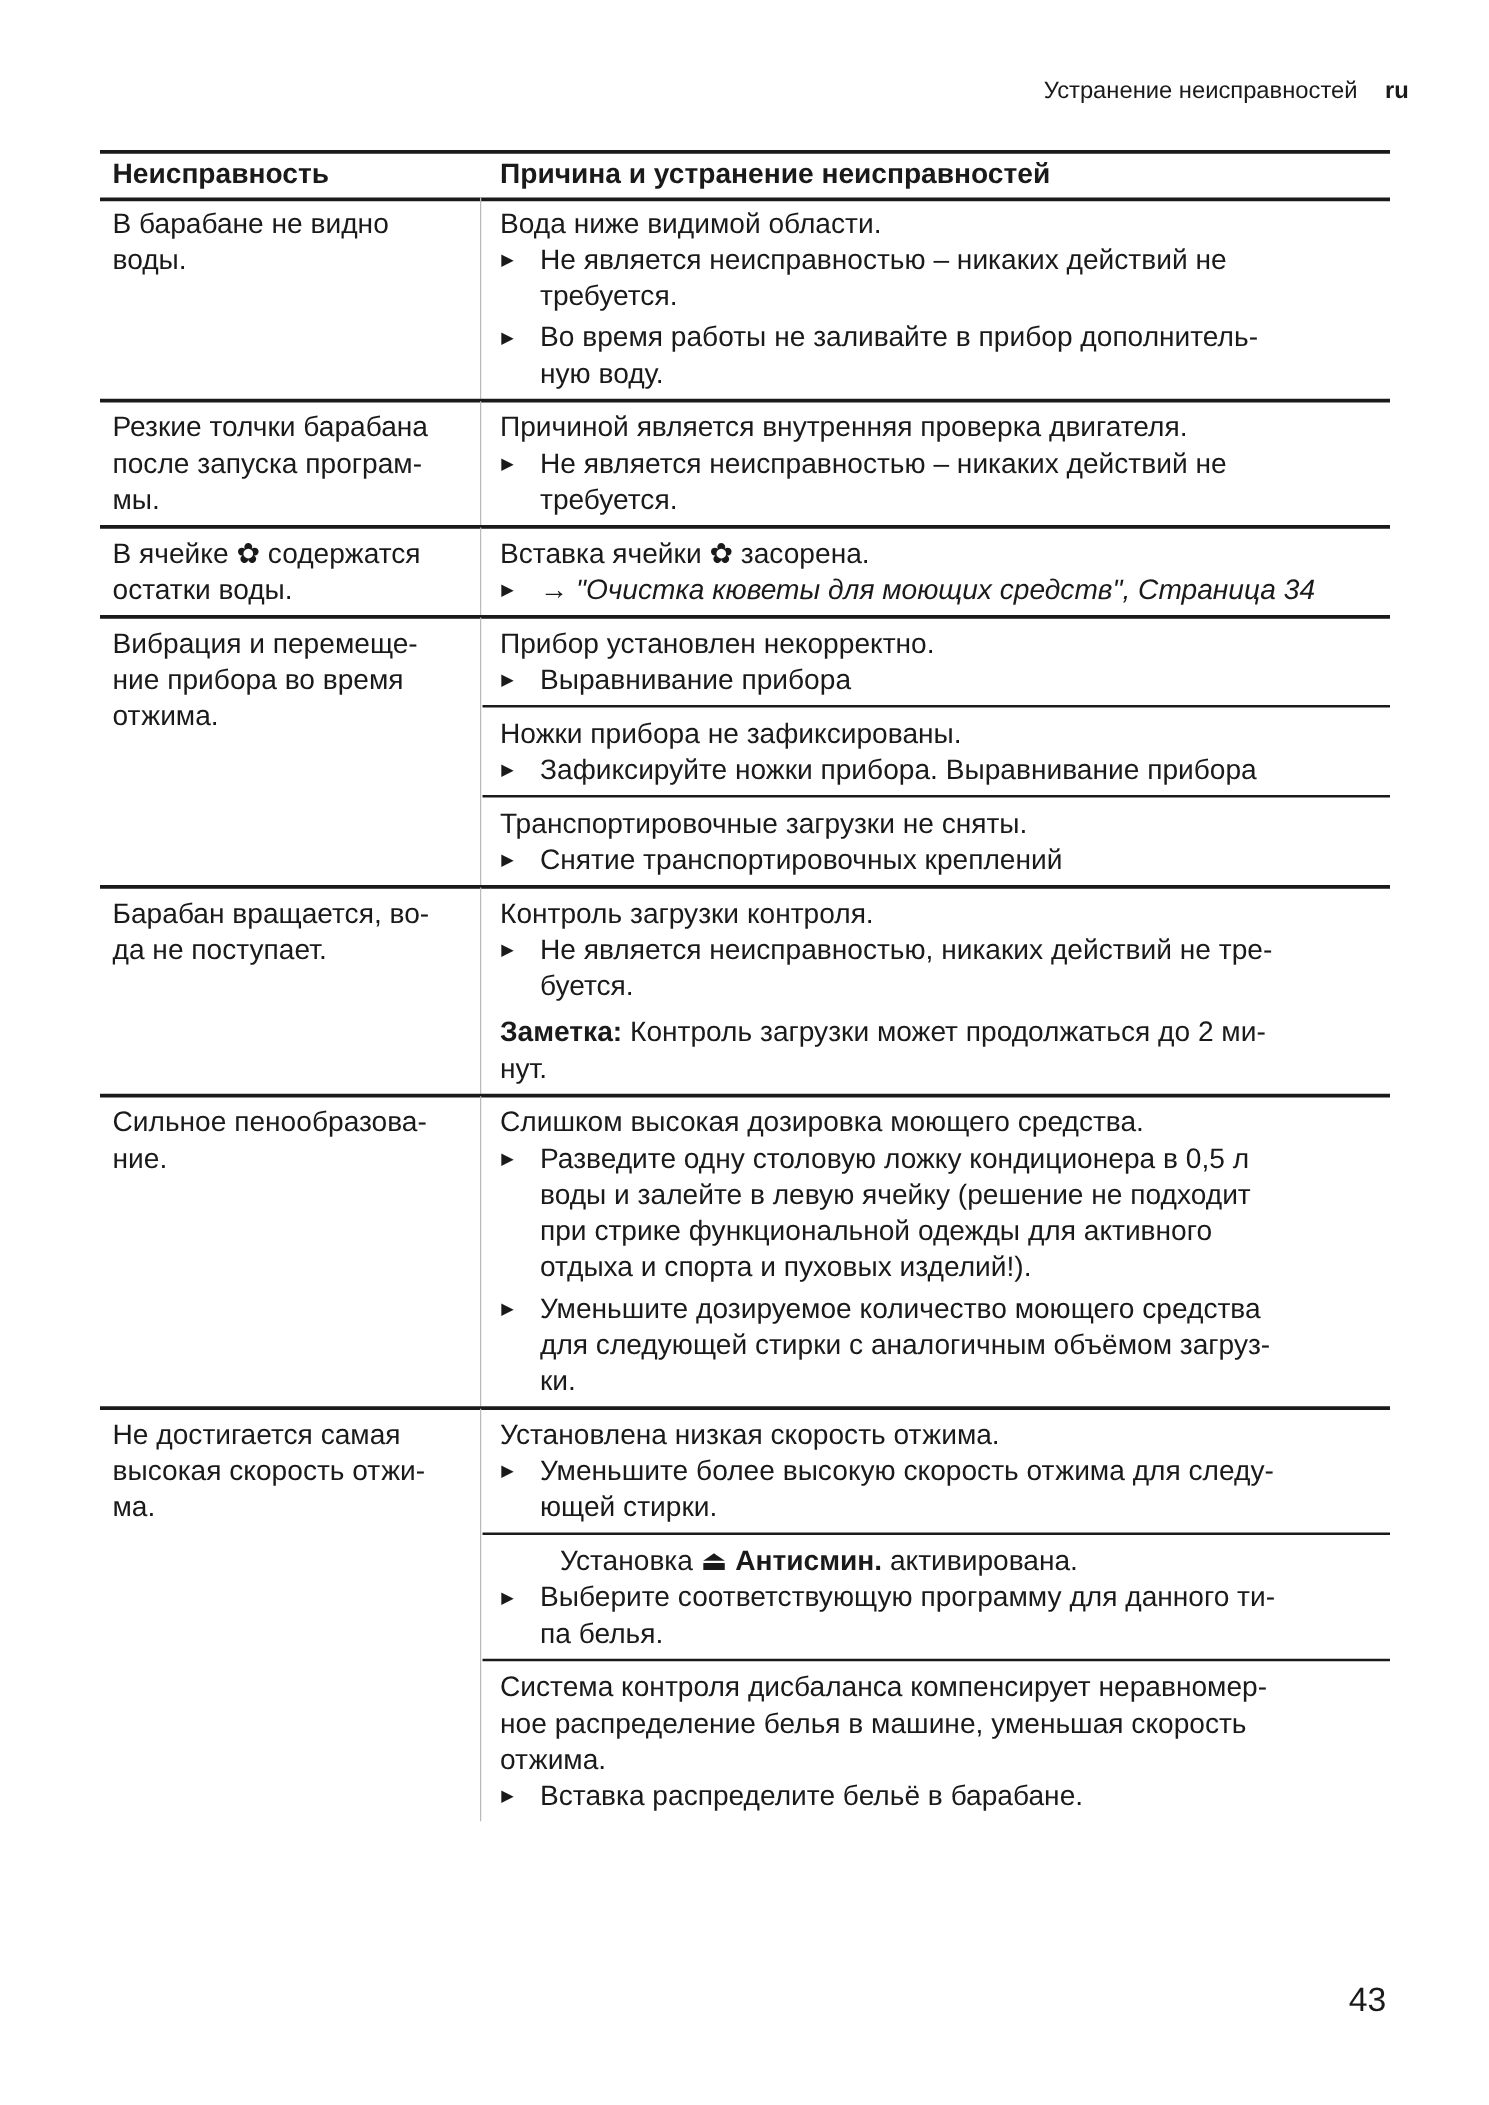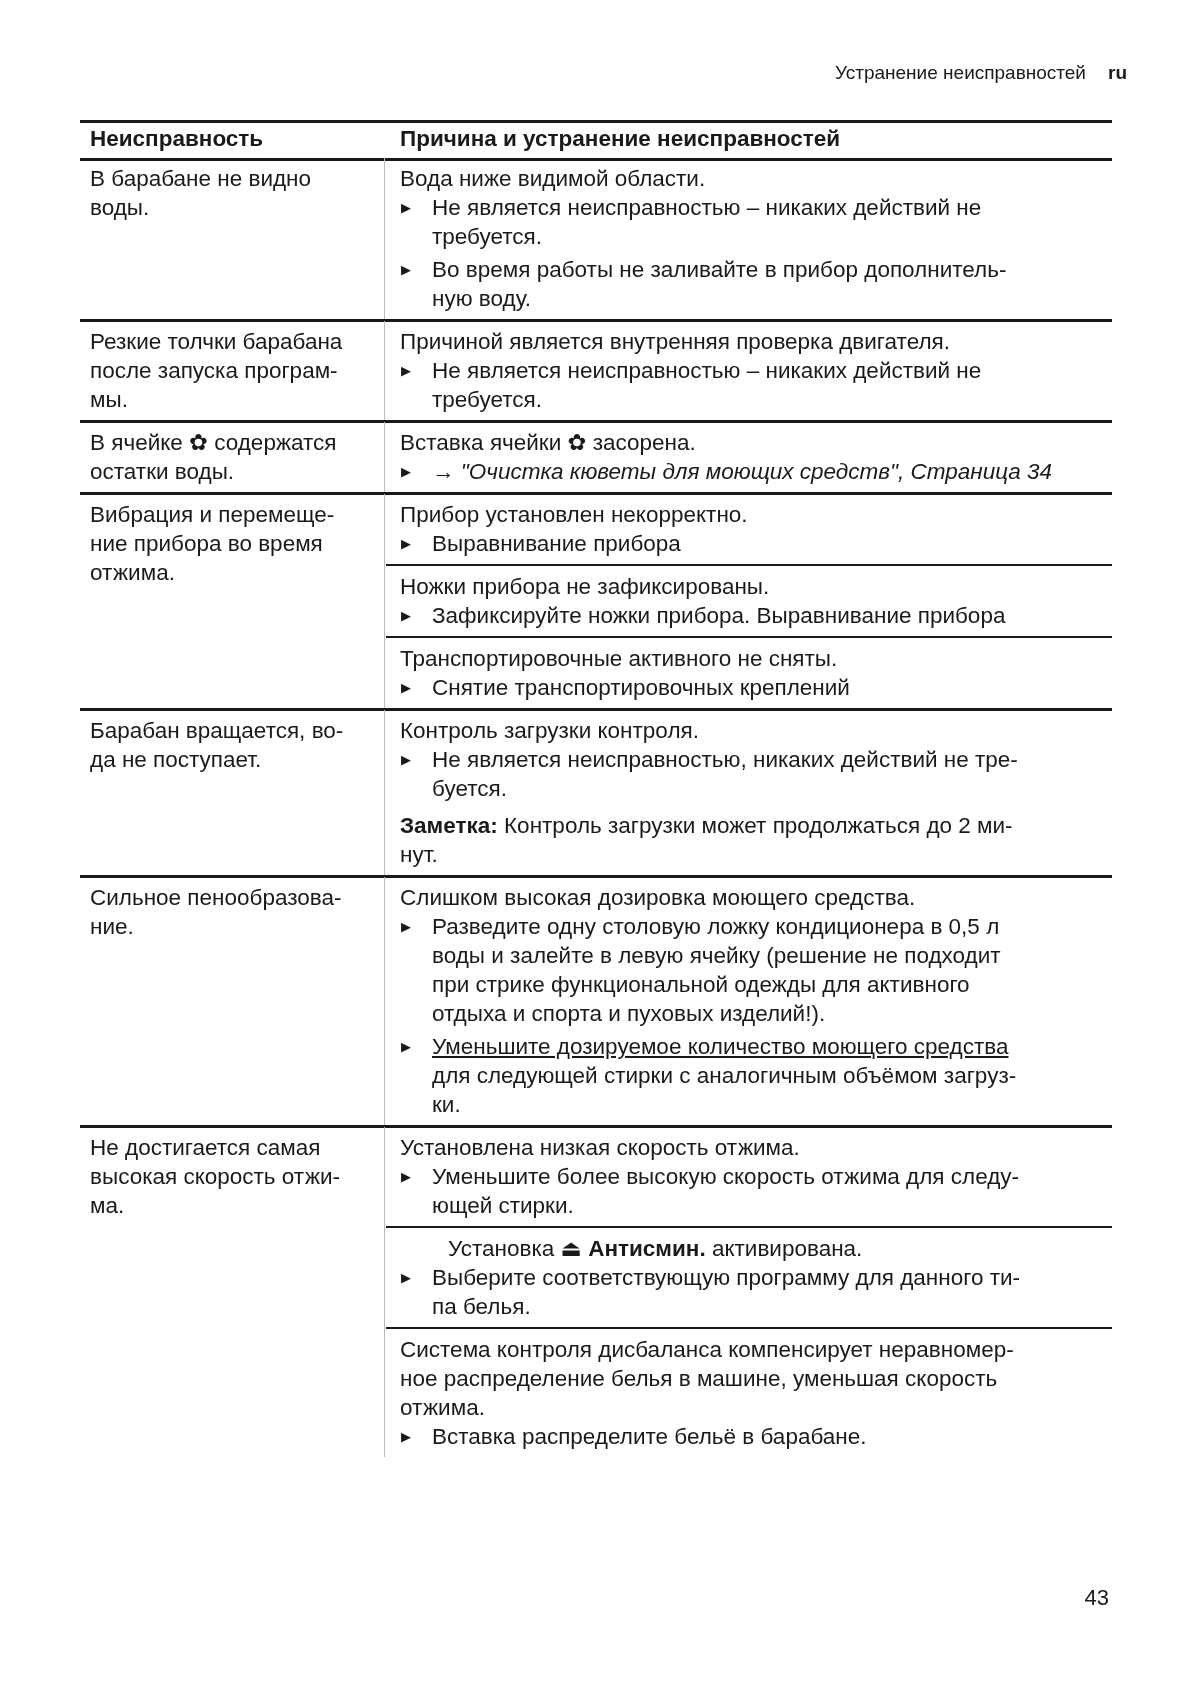--- a/index.html
+++ b/index.html
@@ -7,21 +7,21 @@
          font-family:"Liberation Sans", sans-serif; color:#1a1a1a; }
   .hdr { position:absolute; top:62px; right:64px; font-size:19px; }
   .hdr .lang { font-weight:bold; margin-left:22px; }
   .rule { position:absolute; height:0; border-top:2px solid #1a1a1a; }
   .rule.thick { border-top-width:3px; }
   .vsep { position:absolute; width:0; border-left:1px solid #bbb; }
   .t { position:absolute; font-size:22.5px; line-height:29px; white-space:nowrap; }
   .b { font-weight:bold; }
   .i { font-style:italic; }
   .bul { position:absolute; font-size:13px; line-height:29px; }
-  .pg { position:absolute; right:82px; top:1585px; font-size:22px; }
+  .pg { position:absolute; right:82px; top:1585px; font-size:27px; }
 </style>
 </head>
 <body>
 
 <div class="hdr">
   <span>Устранение неисправностей</span><span class="lang">ru</span>
 </div>
 
 <div id="tbl">
     <div class="rule thick" style="left: 80px; width: 1032px; top: 120px;"></div>
@@ -59,21 +59,21 @@
     <div class="t" style="left: 90px; top: 529px;">ние прибора во время</div>
     <div class="t" style="left: 90px; top: 558px;">отжима.</div>
     <div class="t" style="left: 400px; top: 500px;">Прибор установлен некорректно.</div>
     <div class="bul" style="left: 401px; top: 529px;">▶</div>
     <div class="t" style="left: 432px; top: 529px;">Выравнивание прибора</div>
     <div class="rule" style="left: 386px; width: 726px; top: 564px;"></div>
     <div class="t" style="left: 400px; top: 572px;">Ножки прибора не зафиксированы.</div>
     <div class="bul" style="left: 401px; top: 601px;">▶</div>
     <div class="t" style="left: 432px; top: 601px;">Зафиксируйте ножки прибора. Выравнивание прибора</div>
     <div class="rule" style="left: 386px; width: 726px; top: 636px;"></div>
-    <div class="t" style="left: 400px; top: 644px;">Транспортировочные активного не сняты.</div>
+    <div class="t" style="left: 400px; top: 644px;">Транспортировочные загрузки не сняты.</div>
     <div class="bul" style="left: 401px; top: 673px;">▶</div>
     <div class="t" style="left: 432px; top: 673px;">Снятие транспортировочных креплений</div>
     <div class="vsep" style="left: 384px; top: 494px; height: 214px;"></div>
     <div class="rule thick" style="left: 80px; width: 1032px; top: 708px;"></div>
     <div class="t" style="left: 90px; top: 716px;">Барабан вращается, во-</div>
     <div class="t" style="left: 90px; top: 745px;">да не поступает.</div>
     <div class="t" style="left: 400px; top: 716px;">Контроль загрузки контроля.</div>
     <div class="bul" style="left: 401px; top: 745px;">▶</div>
     <div class="t" style="left: 432px; top: 745px;">Не является неисправностью, никаких действий не тре-</div>
     <div class="t" style="left: 432px; top: 774px;">буется.</div>
@@ -83,21 +83,21 @@
     <div class="rule thick" style="left: 80px; width: 1032px; top: 875px;"></div>
     <div class="t" style="left: 90px; top: 883px;">Сильное пенообразова-</div>
     <div class="t" style="left: 90px; top: 912px;">ние.</div>
     <div class="t" style="left: 400px; top: 883px;">Слишком высокая дозировка моющего средства.</div>
     <div class="bul" style="left: 401px; top: 912px;">▶</div>
     <div class="t" style="left: 432px; top: 912px;">Разведите одну столовую ложку кондиционера в 0,5 л</div>
     <div class="t" style="left: 432px; top: 941px;">воды и залейте в левую ячейку (решение не подходит</div>
     <div class="t" style="left: 432px; top: 970px;">при стрике функциональной одежды для активного</div>
     <div class="t" style="left: 432px; top: 999px;">отдыха и спорта и пуховых изделий!).</div>
     <div class="bul" style="left: 401px; top: 1032px;">▶</div>
-    <div class="t" style="left: 432px; top: 1032px; text-decoration: underline;">Уменьшите дозируемое количество моющего средства</div>
+    <div class="t" style="left: 432px; top: 1032px;">Уменьшите дозируемое количество моющего средства</div>
     <div class="t" style="left: 432px; top: 1061px;">для следующей стирки с аналогичным объёмом загруз-</div>
     <div class="t" style="left: 432px; top: 1090px;">ки.</div>
     <div class="vsep" style="left: 384px; top: 877px; height: 248px;"></div>
     <div class="rule thick" style="left: 80px; width: 1032px; top: 1125px;"></div>
     <div class="t" style="left: 90px; top: 1133px;">Не достигается самая</div>
     <div class="t" style="left: 90px; top: 1162px;">высокая скорость отжи-</div>
     <div class="t" style="left: 90px; top: 1191px;">ма.</div>
     <div class="t" style="left: 400px; top: 1133px;">Установлена низкая скорость отжима.</div>
     <div class="bul" style="left: 401px; top: 1162px;">▶</div>
     <div class="t" style="left: 432px; top: 1162px;">Уменьшите более высокую скорость отжима для следу-</div>

